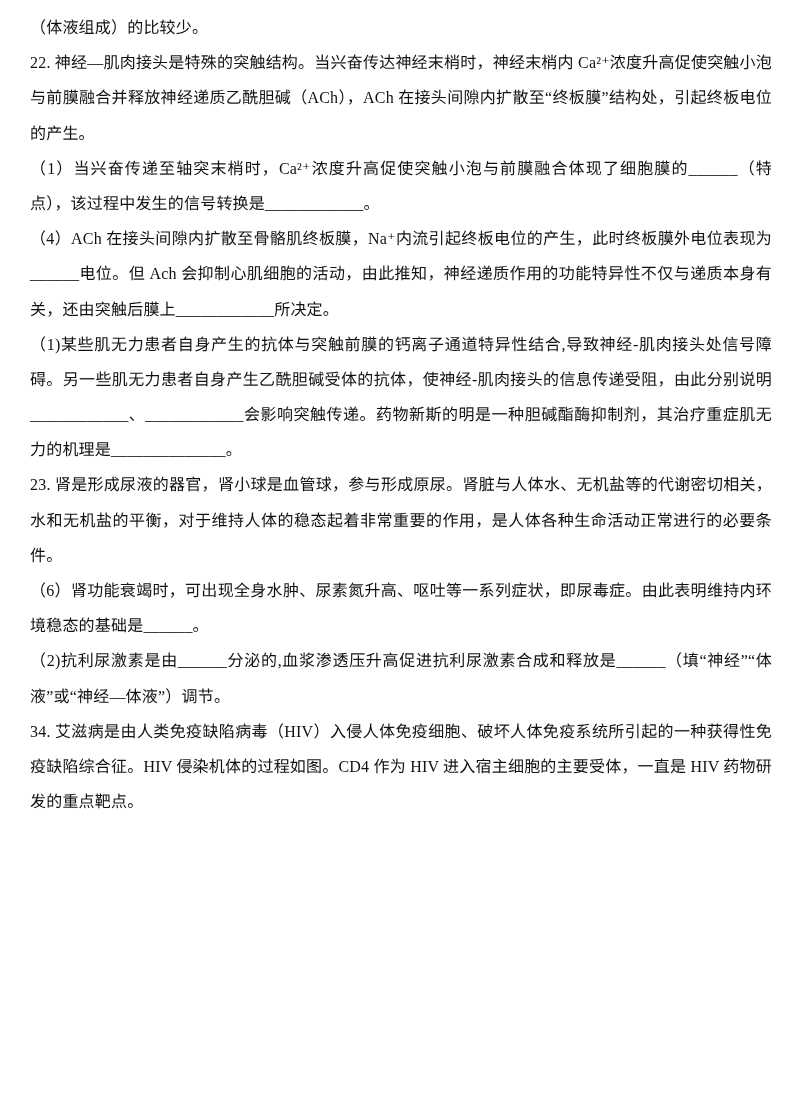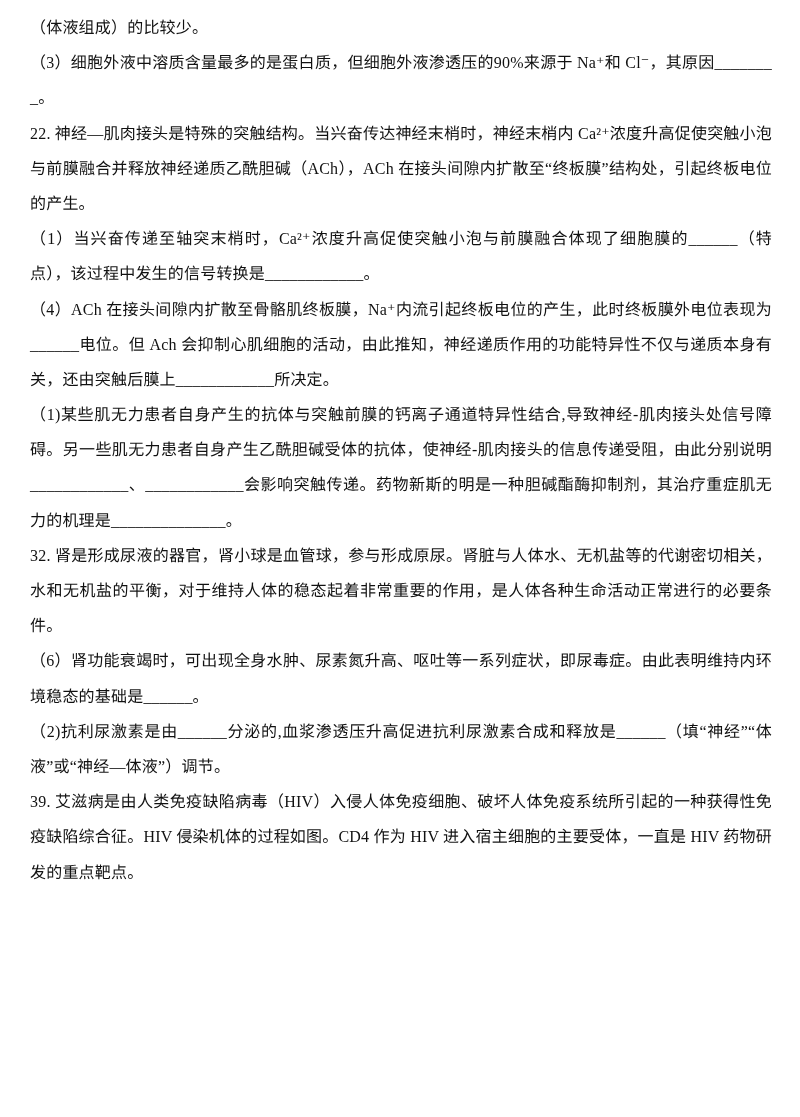--- a/index.html
+++ b/index.html
@@ -24,22 +24,21 @@
     text-align: justify;
     word-break: break-all;
     letter-spacing: 0.2px;
   }
 </style>
 </head>
 <body>
 
 <div class="page">
   <p class="para">（体液组成）的比较少。</p>
-  <p class="para">（3）细胞外液中溶质含量最多的是蛋白质，但细胞外液渗透压的90%来源于 Na⁺和 Cl⁻，其原因________。</p>
   <p class="para">22. 神经—肌肉接头是特殊的突触结构。当兴奋传达神经末梢时，神经末梢内 Ca²⁺浓度升高促使突触小泡与前膜融合并释放神经递质乙酰胆碱（ACh），ACh 在接头间隙内扩散至“终板膜”结构处，引起终板电位的产生。</p>
   <p class="para">（1）当兴奋传递至轴突末梢时，Ca²⁺浓度升高促使突触小泡与前膜融合体现了细胞膜的______（特点），该过程中发生的信号转换是____________。</p>
   <p class="para">（4）ACh 在接头间隙内扩散至骨骼肌终板膜，Na⁺内流引起终板电位的产生，此时终板膜外电位表现为______电位。但 Ach 会抑制心肌细胞的活动，由此推知，神经递质作用的功能特异性不仅与递质本身有关，还由突触后膜上____________所决定。</p>
   <p class="para">（1)某些肌无力患者自身产生的抗体与突触前膜的钙离子通道特异性结合,导致神经-肌肉接头处信号障碍。另一些肌无力患者自身产生乙酰胆碱受体的抗体，使神经-肌肉接头的信息传递受阻，由此分别说明____________、____________会影响突触传递。药物新斯的明是一种胆碱酯酶抑制剂，其治疗重症肌无力的机理是______________。</p>
-  <p class="para">32. 肾是形成尿液的器官，肾小球是血管球，参与形成原尿。肾脏与人体水、无机盐等的代谢密切相关，水和无机盐的平衡，对于维持人体的稳态起着非常重要的作用，是人体各种生命活动正常进行的必要条件。</p>
+  <p class="para">23. 肾是形成尿液的器官，肾小球是血管球，参与形成原尿。肾脏与人体水、无机盐等的代谢密切相关，水和无机盐的平衡，对于维持人体的稳态起着非常重要的作用，是人体各种生命活动正常进行的必要条件。</p>
   <p class="para">（6）肾功能衰竭时，可出现全身水肿、尿素氮升高、呕吐等一系列症状，即尿毒症。由此表明维持内环境稳态的基础是______。</p>
   <p class="para">（2)抗利尿激素是由______分泌的,血浆渗透压升高促进抗利尿激素合成和释放是______（填“神经”“体液”或“神经—体液”）调节。</p>
-  <p class="para">39. 艾滋病是由人类免疫缺陷病毒（HIV）入侵人体免疫细胞、破坏人体免疫系统所引起的一种获得性免疫缺陷综合征。HIV 侵染机体的过程如图。CD4 作为 HIV 进入宿主细胞的主要受体，一直是 HIV 药物研发的重点靶点。</p>
+  <p class="para">34. 艾滋病是由人类免疫缺陷病毒（HIV）入侵人体免疫细胞、破坏人体免疫系统所引起的一种获得性免疫缺陷综合征。HIV 侵染机体的过程如图。CD4 作为 HIV 进入宿主细胞的主要受体，一直是 HIV 药物研发的重点靶点。</p>
 </div>
 
 </body></html>

